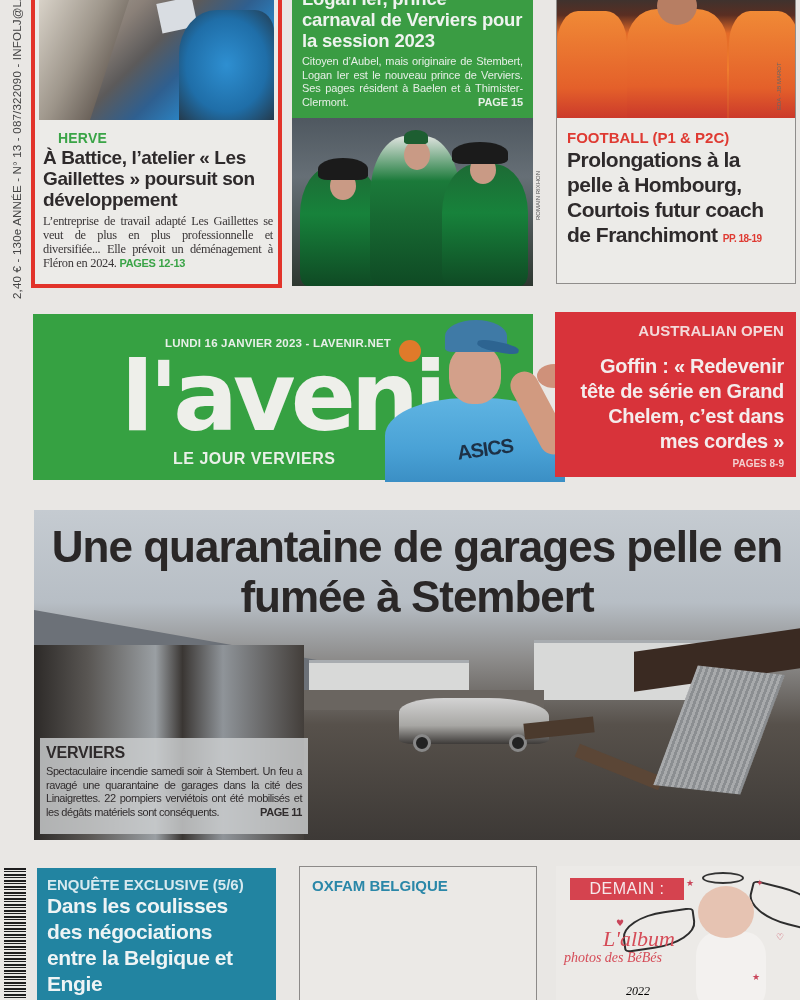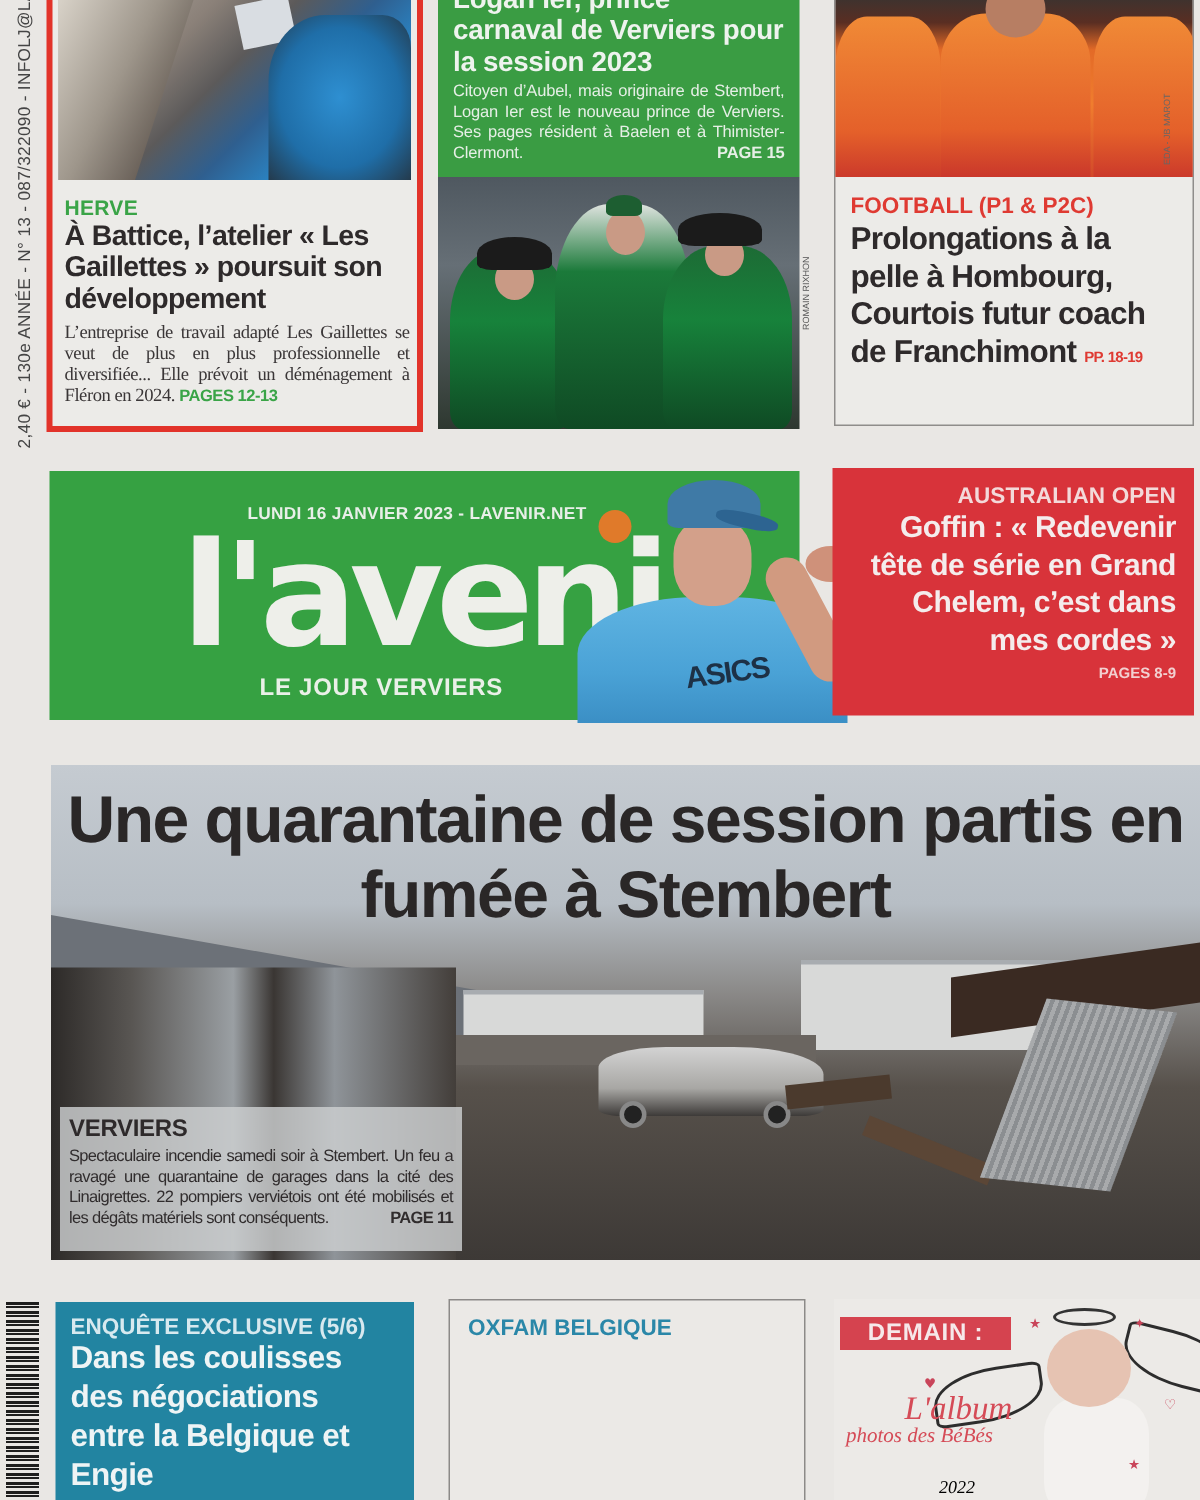--- a/index.html
+++ b/index.html
@@ -11,21 +11,21 @@
   
   #imprint { left:-130px; top:140px; width:300px; height:18px; transform:rotate(-90deg); transform-origin:center; font-family:"Liberation Sans", sans-serif; font-size:11.5px; color:#444; letter-spacing:0.2px; white-space:nowrap; text-align:left; }
 
   
   #herve-box { left:31px; top:-4px; width:251px; height:292px; border:4px solid #e2332a; background:#ecebe8; }
   #herve-photo { left:4px; top:0; width:235px; height:120px; background:linear-gradient(135deg,#b9b2a8 0%,#8a8078 30%,#5c5a5a 45%,#2f5f8f 60%,#2a86c7 75%,#3d3a37 100%); overflow:hidden; }
   #herve-photo .shelf { position:absolute; left:0; top:0; width:90px; height:120px; background:linear-gradient(100deg,#d8d2c8,#9e968b 60%,#6b625a); transform:skewX(-18deg); transform-origin:top left; }
   #herve-photo .man { position:absolute; left:140px; top:10px; width:95px; height:110px; background:radial-gradient(ellipse at 50% 50%,#2e8fd1 0%,#1f6ea8 60%,#243a4c 100%); border-radius:40% 20% 0 0; }
   #herve-photo .paper { position:absolute; left:120px; top:0; width:36px; height:30px; background:#d9dde2; transform:rotate(-12deg); }
   #herve-text { left:8px; top:130px; width:230px; }
-  .kicker-green { color:#3aa447; font-weight:bold; font-size:14px; font-family:"Liberation Sans", sans-serif; letter-spacing:0.2px; }
+  .kicker-green { color:#3aa447; font-weight:bold; font-size:14px; font-family:"Liberation Sans", sans-serif; letter-spacing:0.2px;margin-left:15px; }
   .hl-dark { color:#2e2a2b; font-weight:bold; font-family:"Liberation Sans", sans-serif; }
   #herve-title { font-size:19px; line-height:21px; margin-top:1px; letter-spacing:-0.4px; }
   #herve-body { font-size:12.4px; line-height:14px; color:#3a3637; margin-top:4px; text-align:justify; letter-spacing:-0.3px; }
   #herve-pages { color:#3aa447; font-family:"Liberation Sans", sans-serif; font-weight:bold; font-size:11px; letter-spacing:-0.3px; }
 
   
   #carn-box { left:292px; top:-6px; width:241px; height:124px; background:#3a9c43; padding:0 10px; }
   #carn-title { color:#eef3ee; font-weight:bold; font-family:"Liberation Sans", sans-serif; font-size:18.5px; line-height:21px; margin-top:-6px; letter-spacing:-0.2px; }
   #carn-body { color:#e6efe6; font-family:"Liberation Sans", sans-serif; font-size:11px; line-height:13.5px; margin-top:4px; text-align:justify; letter-spacing:-0.1px; }
   #carn-pages { font-weight:bold; float:right; }
@@ -57,21 +57,21 @@
   #goffin .cap-brim { position:absolute; left:92px; top:24px; width:42px; height:10px; background:#2d6491; border-radius:40%; transform:rotate(12deg); }
   #goffin .face { position:absolute; left:64px; top:28px; width:52px; height:58px; background:#d3a08a; border-radius:40% 40% 45% 45%; }
   #goffin .shirt { position:absolute; left:0; top:80px; width:180px; height:84px; background:linear-gradient(180deg,#5fb4e2,#4aa2d6 60%,#3b8fc5); border-radius:45% 45% 0 0; }
   #goffin .arm { position:absolute; left:140px; top:50px; width:28px; height:90px; background:#d19a80; border-radius:14px; transform:rotate(-28deg); }
   #goffin .hand { position:absolute; left:152px; top:46px; width:34px; height:24px; background:#cf917a; border-radius:50%; }
   #goffin .logo { position:absolute; left:72px; top:120px; color:#1d3146; font-weight:bold; font-family:"Liberation Sans", sans-serif; font-size:20px; transform:rotate(-8deg); letter-spacing:-1px; }
 
   
   #ao-box { left:555px; top:312px; width:241px; height:165px; background:#d8333a; padding:10px 12px 0 10px; text-align:right; }
   #ao-kicker { color:#f3d9d9; font-weight:bold; font-family:"Liberation Sans", sans-serif; font-size:15px; letter-spacing:0.1px; }
-  #ao-title { color:#f4ecec; font-weight:bold; font-family:"Liberation Sans", sans-serif; font-size:20px; line-height:25px; letter-spacing:-0.3px; margin-top:1px; }
+  #ao-title { color:#f4ecec; font-weight:bold; font-family:"Liberation Sans", sans-serif; font-size:20px; line-height:25px; letter-spacing:-0.3px; margin-top:15px; }
   #ao-pages { color:#f2d0d0; font-weight:bold; font-family:"Liberation Sans", sans-serif; font-size:10px; margin-top:4px; }
 
   
   #main-photo { left:34px; top:510px; width:766px; height:330px; background:linear-gradient(180deg,#c5cbd1 0%,#b7bec5 28%,#8d8c8b 45%,#57514b 65%,#3d3936 100%); overflow:hidden; }
   #main-headline { left:0; top:12px; width:766px; text-align:center; color:#2a2727; font-weight:bold; font-family:"Liberation Sans", sans-serif; font-size:44px; line-height:50px; letter-spacing:-1px; }
   .garage-roof { position:absolute; left:0; top:100px; width:290px; height:40px; background:#6c7178; transform:skewY(10deg); transform-origin:left; }
   .garage-wall { position:absolute; left:0; top:135px; width:270px; height:200px; background:linear-gradient(90deg,#2d2a28,#595653 20%,#9a9fa3 45%,#3a3633 55%,#8f9499 70%,#433e3a); }
   .building { position:absolute; top:150px; height:48px; background:#d8d9d8; border-top:3px solid #a8acb0; }
   .car { position:absolute; left:365px; top:188px; width:150px; height:46px; background:linear-gradient(180deg,#d3d3d3,#a8a7a4 60%,#3d3a38); border-radius:30% 40% 10% 10%; }
   .wheel { position:absolute; top:36px; width:18px; height:18px; background:#222; border-radius:50%; border:3px solid #888; }
@@ -84,21 +84,21 @@
 
   
   #barcode { left:4px; top:868px; width:22px; height:132px; background:repeating-linear-gradient(180deg,#1e1e1e 0 2px,#e9e7e4 2px 3px,#1e1e1e 3px 4px,#e9e7e4 4px 6px); }
   #enquete-box { left:37px; top:868px; width:239px; height:140px; background:#2284a1; padding:8px 10px; }
   #enquete-kicker { color:#d7e9ef; font-weight:bold; font-family:"Liberation Sans", sans-serif; font-size:15px; }
   #enquete-title { color:#eef4f5; font-weight:bold; font-family:"Liberation Sans", sans-serif; font-size:21px; line-height:26px; letter-spacing:-0.4px; }
   #oxfam-box { left:299px; top:866px; width:238px; height:140px; border:1px solid #8c8a88; padding:10px 12px; background:#ebe9e6; }
   #oxfam-kicker { color:#2a87a8; font-weight:bold; font-family:"Liberation Sans", sans-serif; font-size:15px; }
   #oxfam-title { color:#2e2a2b; font-weight:bold; font-family:"Liberation Sans", sans-serif; font-size:21px; line-height:26px; letter-spacing:-0.3px; }
   #demain-area { left:556px; top:866px; width:244px; height:134px; background:#eceae7; overflow:hidden; }
-  #demain-badge { left:4px; top:12px; width:114px; height:22px; background:#d5434f; color:#f6e8ea; font-weight:bold; font-family:"Liberation Sans", sans-serif; font-size:16px; text-align:center; line-height:22px; letter-spacing:0.5px; }
+  #demain-badge { left:14px; top:12px; width:114px; height:22px; background:#d5434f; color:#f6e8ea; font-weight:normal; font-family:"Liberation Sans", sans-serif; font-size:16px; text-align:center; line-height:22px; letter-spacing:0.5px; }
   #baby { left:140px; top:20px; width:70px; height:120px; }
   #baby .head { position:absolute; left:2px; top:0; width:56px; height:52px; background:#e6c3b2; border-radius:50%; }
   #baby .halo { position:absolute; left:6px; top:-14px; width:42px; height:12px; border:2px solid #333; border-radius:50%; }
   #baby .body { position:absolute; left:0; top:46px; width:70px; height:80px; background:#f3f1ef; border-radius:30%; }
   .wing { position:absolute; width:74px; height:36px; border:2px solid #2d2d2d; border-radius:60% 10% 60% 10%; }
   #album-title { left:18px; top:62px; width:130px; color:#d54b57; font-family:"Liberation Serif", serif; font-style:italic; font-size:22px; line-height:22px; text-align:center; }
   #album-sub { left:8px; top:84px; width:140px; color:#d54b57; font-family:"Liberation Serif", serif; font-style:italic; font-size:14px; }
   #album-year { left:70px; top:118px; color:#000000; font-family:"Liberation Serif", serif; font-style:italic; font-size:12px; }
   .sparkle { position:absolute; color:#c9455a; font-size:9px; }
 </style>
@@ -180,21 +180,21 @@
   <div class="building" style="left:500px;width:230px;top:130px;height:60px;"></div>
   <div class="debris" style="left:270px;top:180px;width:240px;height:20px;background:#6a6560;"></div>
   <div class="car">
       <div class="wheel" style="left:14px;"></div>
       <div class="wheel" style="left:110px;"></div>
     </div>
   <div class="debris" style="left:490px;top:210px;width:70px;height:16px;transform:rotate(-6deg);"></div>
   <div class="debris" style="left:540px;top:250px;width:90px;height:14px;transform:rotate(22deg);background:#5b4636;"></div>
   <div class="debris" style="left:600px;top:130px;width:166px;height:40px;background:#3a2a22;transform:skewY(-8deg);"></div>
   <div class="sheet"></div>
-  <div id="main-headline" class="abs">Une quarantaine de session partis en fumée à Stembert</div>
+  <div id="main-headline" class="abs">Une quarantaine de garages pelle en fumée à Stembert</div>
 </div>
 <div id="verviers-caption" class="abs">
   <div id="verviers-kicker">VERVIERS</div>
   <div id="verviers-body"><span>Spectaculaire incendie samedi soir à Stembert. Un feu a ravagé une quarantaine de garages dans la cité des Linaigrettes. 22 pompiers verviétois ont été mobilisés et les dégâts matériels sont conséquents.</span> <span id="verviers-page">PAGE 11</span></div>
 </div>
 
 <div id="barcode" class="abs"></div>
 
 <div id="enquete-box" class="abs">
   <div id="enquete-kicker">ENQUÊTE EXCLUSIVE (5/6)</div>

